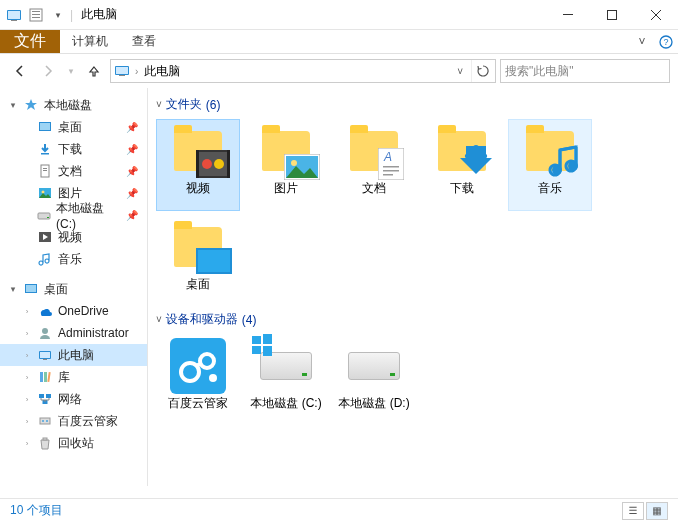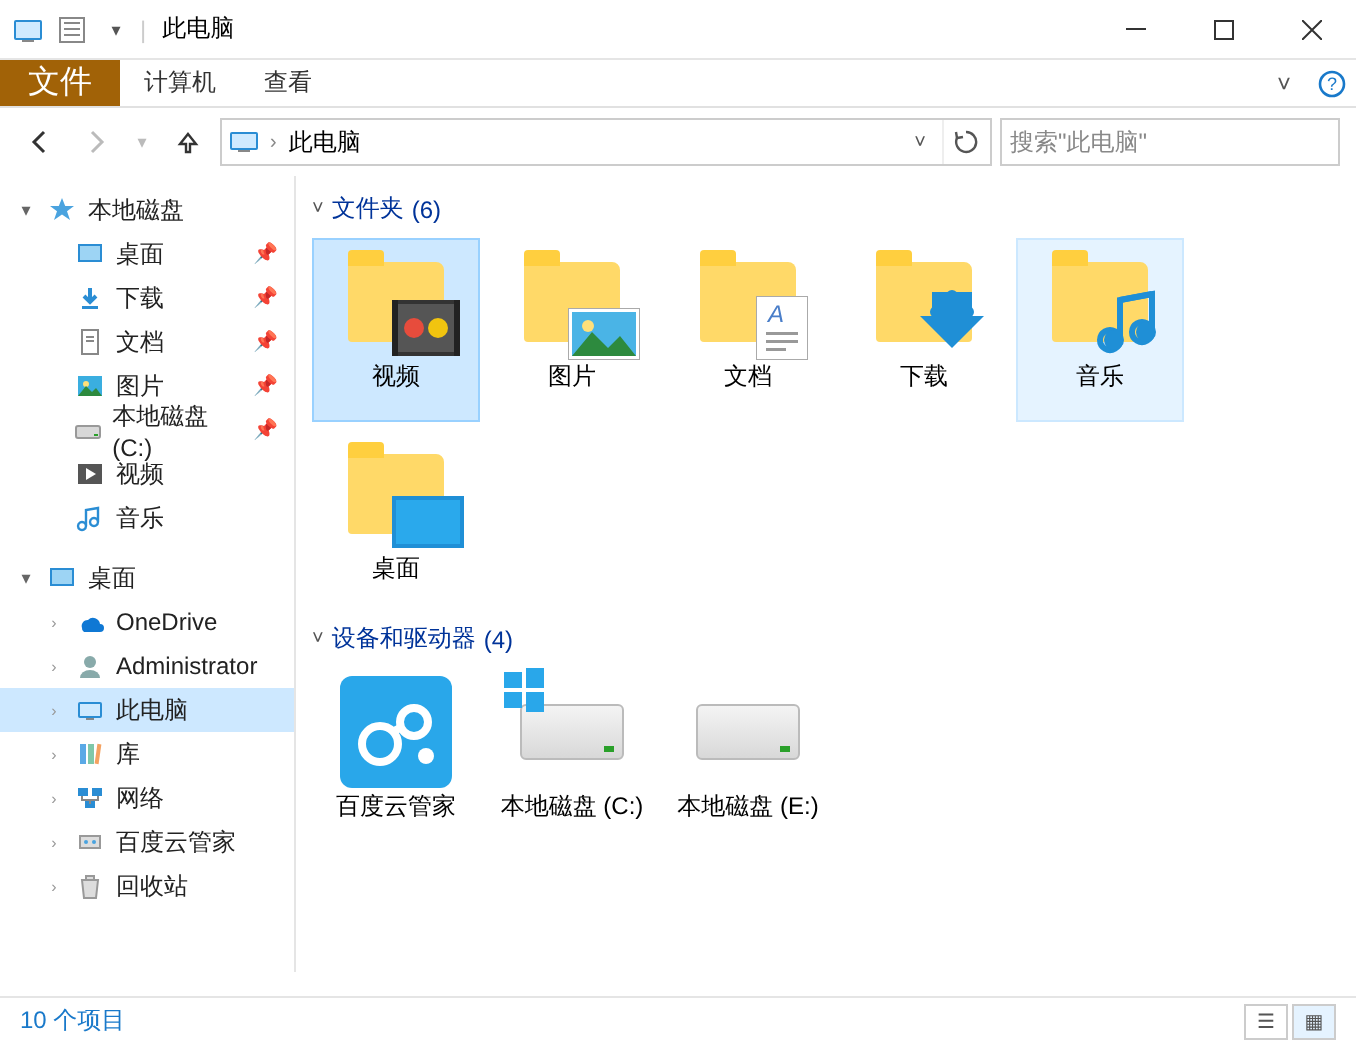--- a/index.html
+++ b/index.html
@@ -455,21 +455,21 @@
             </div>
           </div>
           <div class="flabel">本地磁盘 (C:)</div>
         </div>
         <div class="fileicon">
           <div class="fimg">
             <div class="drive">
               <div class="light"></div>
             </div>
           </div>
-          <div class="flabel">本地磁盘 (E:)</div>
+          <div class="flabel">本地磁盘 (D:)</div>
         </div>
       </div>
   </div>
 </div>
 
 <div class="status">
   <span>10 个项目</span>
   <div class="sspacer"></div>
   <div class="viewbtn">☰</div>
   <div class="viewbtn" style="background:#e5f3ff">▦</div>

